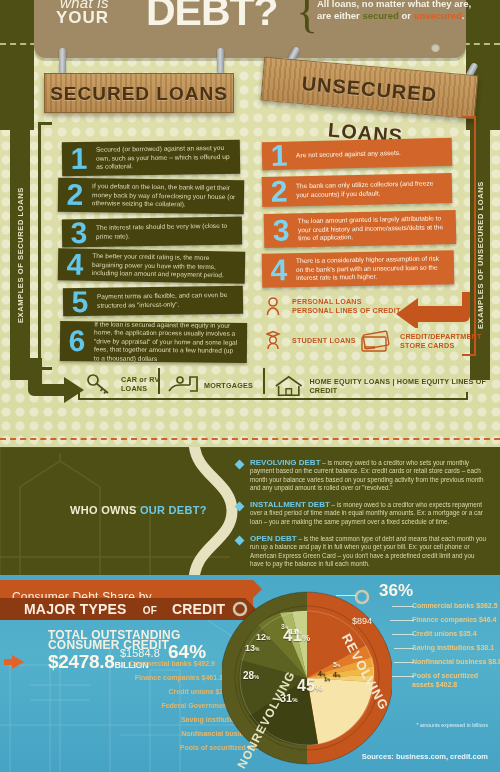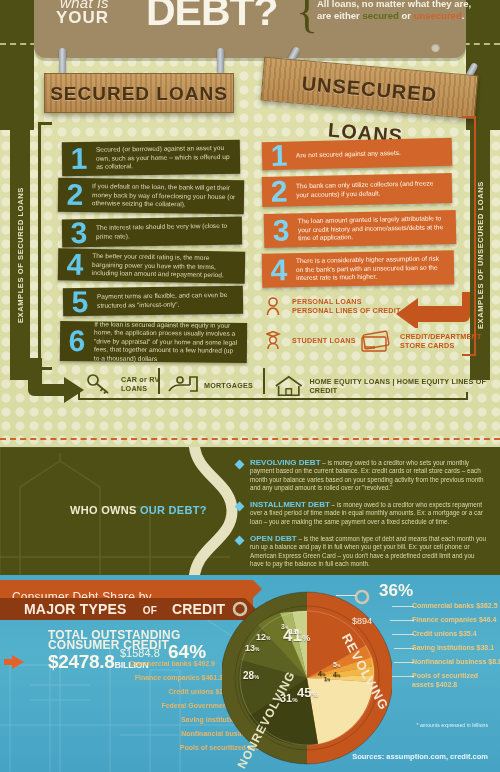--- a/index.html
+++ b/index.html
@@ -420,36 +420,36 @@
         <path d="M85 95 L58 30 A67 67 0 0 1 70 29 Z" fill="#aab863"></path>
         <path d="M85 95 L70 29 A67 67 0 0 1 85 28 Z" fill="#c8d28a"></path>
       </g>
       <circle cx="85" cy="95" r="67" fill="none" stroke="rgba(255,255,255,.25)" stroke-width=".8"></circle>
 
       <circle cx="18" cy="26" r="6" fill="none" stroke="#cfc7ae" stroke-width="2.5"></circle>
       <circle cx="140" cy="14" r="6" fill="none" stroke="#cfc7ae" stroke-width="2.5"></circle>
     </svg>
 
     <div class="pielbl" style="left:283px; top:51px; font-size:17px;"><span>41</span><span class="pc">%</span></div>
-    <div class="pielbl" style="left:297px; top:110px; font-size:13px;"><span>45</span><span class="pc">%</span></div>
+    <div class="pielbl" style="left:297px; top:102px; font-size:16px;"><span>45</span><span class="pc">%</span></div>
     <div class="pielbl" style="left:280px; top:117px; font-size:11px;"><span>31</span><span class="pc">%</span></div>
     <div class="pielbl" style="left:243px; top:95px; font-size:10px;"><span>28</span><span class="pc">%</span></div>
     <div class="pielbl" style="left:245px; top:68px; font-size:9px;"><span>13</span><span class="pc">%</span></div>
     <div class="pielbl" style="left:256px; top:57px; font-size:9px;"><span>12</span><span class="pc">%</span></div>
     <div class="pielbl" style="left:289px; top:52px; font-size:8px;"><span>11</span><span class="pc">%</span></div>
     <div class="pielbl" style="left:281px; top:48px; font-size:7px;"><span>3</span><span class="pc">%</span></div>
     <div class="pielbl" style="left:333px; top:86px; font-size:7px;"><span>5</span><span class="pc">%</span></div>
     <div class="pielbl" style="left:318px; top:95px; font-size:7px; color:#4a3a12;"><span>4</span><span class="pc">%</span></div>
     <div class="pielbl" style="left:333px; top:96px; font-size:7px; color:#4a3a12;"><span>4</span><span class="pc">%</span></div>
     <div class="pielbl" style="left:324px; top:101px; font-size:6px; color:#4a3a12;"><span>1</span><span class="pc">%</span></div>
 
     <div class="ringword" style="left:352px; top:56px; font-size:13px; color:#f5e8d4; transform:rotate(62deg); transform-origin:left top;">REVOLVING</div>
     <div class="ringword" style="left:247px; top:182px; font-size:12px; color:#e8e6c5; transform:rotate(-62deg); transform-origin:left bottom;">NONREVOLVING</div>
   </div>
 
   <div id="rev-amt">$894</div>
   <div id="rev-pct">36%</div>
   <div class="leader" style="left:336px; top:595px; width:20px; background:rgba(245,240,225,.85);"></div>
 
   <div id="footnote">* amounts expressed in billions</div>
-  <div id="sources">Sources: assumption.com, credit.com</div>
+  <div id="sources">Sources: business.com, credit.com</div>
 
 </div>
 
 </body></html>

